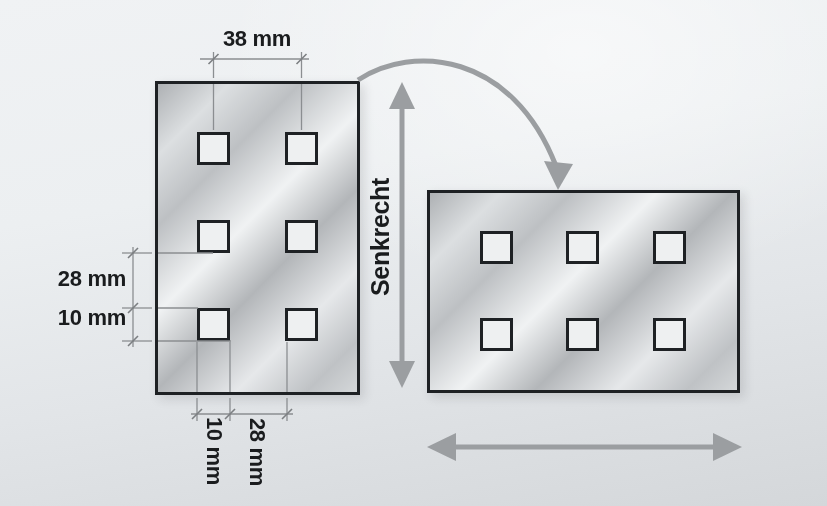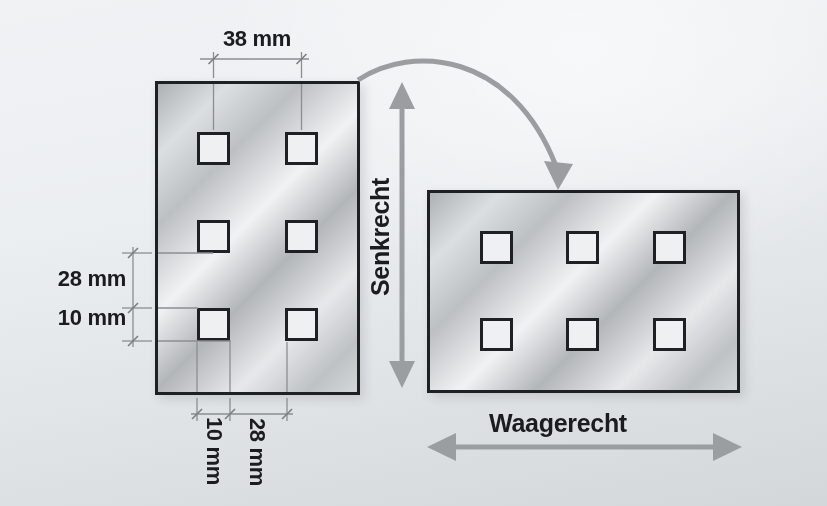--- a/index.html
+++ b/index.html
@@ -135,14 +135,13 @@
   <div class="label dim-label" style="left:40px;top:266px;width:86px;text-align:right;">28 mm</div>
 
   <div class="label dim-label" style="left:40px;top:305px;width:86px;text-align:right;">10 mm</div>
 
   <div class="label dim-label rot-cw" style="left:214px;top:451px;">10 mm</div>
 
   <div class="label dim-label rot-cw" style="left:257px;top:452px;">28 mm</div>
 
   <div class="label orient-label rot-ccw" style="left:380px;top:237px;">Senkrecht</div>
 
-  <div class="label orient-label center-origin" style="left:558px;top:423px;">Waagerecht</div>
 </div>
 
 </body></html>

